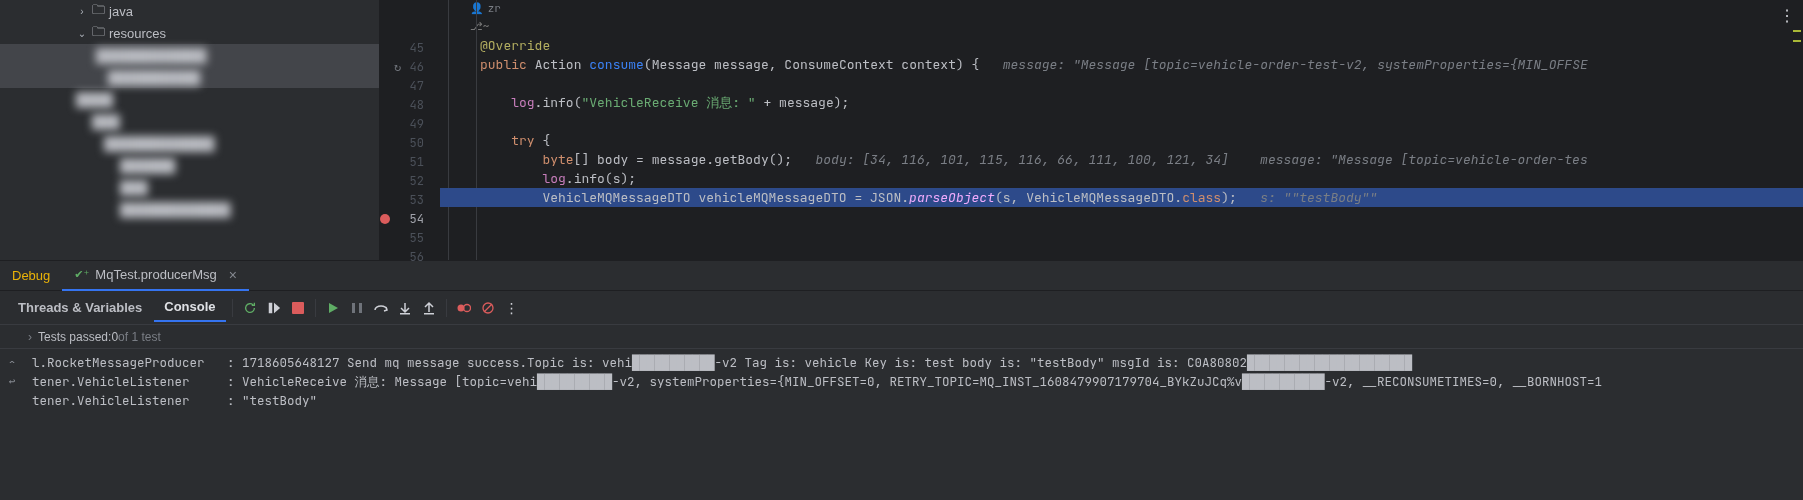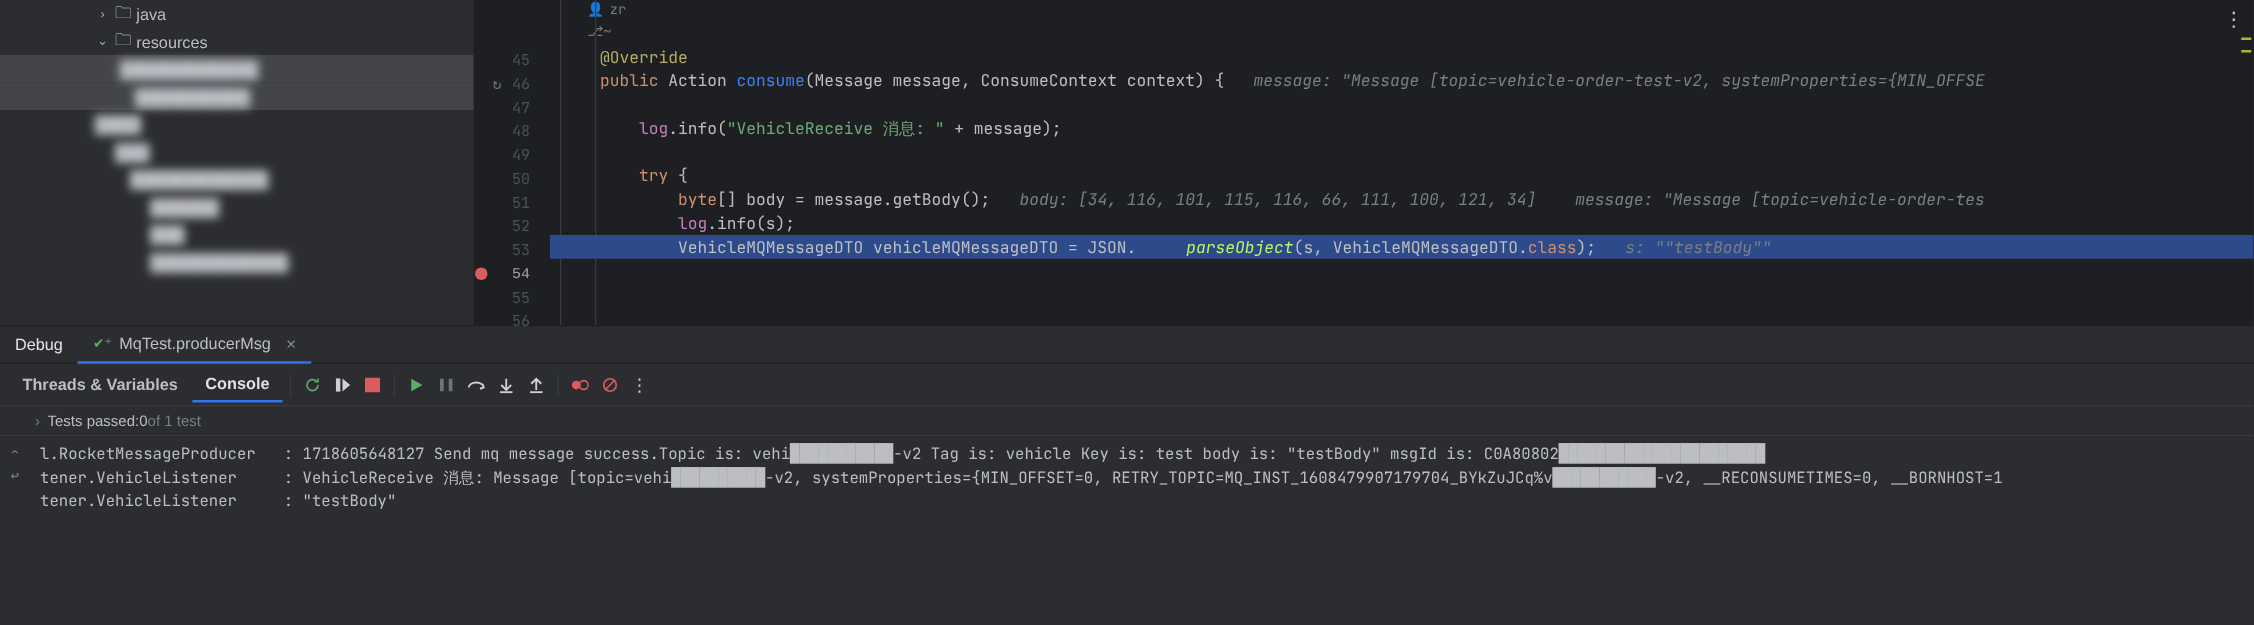--- a/index.html
+++ b/index.html
@@ -10,46 +10,46 @@
 .tree { padding: 0; }
 .tree-item { display: flex; align-items: center; height: 22px; padding-left: 8px; white-space: nowrap; }
 .tree-item.active { background: #43454a; }
 .chevron { width: 12px; color: #abb0b8; font-size: 10px; display: inline-block; text-align: center; }
 .folder-icon { color: #ced0d6; margin: 0 4px; font-size: 13px; }
 .tree-label { color: #bcbec4; }
 .blur { filter: blur(4px); }
 .editor-area { flex: 1; display: flex; background: #1e1f22; min-width: 0; position: relative; }
 .gutter { width: 60px; background: #1e1f22; padding-top: 0; padding-left: 12px; }
 .gutter-line { height: 19px; display: flex; align-items: center; justify-content: flex-end; padding-right: 16px; color: #4b5059; font-size: 12px; font-family: 'JetBrains Mono', monospace; position: relative; }
-.gutter-line.current { color: #a1a3ab; font-family: Liberation Mono, monospace; }
+.gutter-line.current { color: #a1a3ab; }
 .gutter-icon { position: absolute; left: 2px; color: #6f737a; font-size: 12px; }
 .breakpoint { width: 10px; height: 10px; border-radius: 50%; background: #db5c5c; position: absolute; left: -12px; }
 .code-area { flex: 1; font-family: 'JetBrains Mono', Consolas, monospace; font-size: 13px; line-height: 19px; position: relative; overflow: hidden; }
 .code-line { height: 19px; white-space: pre; padding-left: 40px; position: relative; }
 .code-line.highlighted { background: #2d4a8a; }
 .vert-line { border-left: 1px solid #393b40; position: absolute; top: 0; bottom: 0; }
 .c-kw { color: #cf8e6d; }
 .c-ann { color: #b3ae60; }
 .c-fn { color: #3b82f6; }
 .c-def { color: #bcbec4; }
 .c-str { color: #6aab73; }
-.c-meth { color: #bef264; font-style: italic; margin-left: 40px; }
+.c-meth { color: #f0abfc; font-style: italic; }
 .c-field { color: #c77dbb; }
 .c-param { color: #bcbec4; }
 .c-cmt { color: #7a7e85; font-style: italic; }
 .c-type { color: #bcbec4; }
 .c-op { color: #bcbec4; }
 .c-paren { color: #bcbec4; }
 .author-line { color: #7a7e85; font-size: 11px; padding-left: 30px; height: 17px; display: flex; align-items: center; gap: 4px; }
 .hint-lens { color: #787878; font-size: 11px; padding-left: 30px; }
 .minimap { position: absolute; right: 0; top: 0; width: 10px; height: 100%; }
 .mini-mark { position: absolute; right: 2px; width: 8px; height: 2px; background: #a9b837; }
 .debug-panel { height: 240px; background: #2b2d30; border-top: 1px solid #1e1f22; display: flex; flex-direction: column; }
 .debug-tabs { height: 30px; display: flex; align-items: center; border-bottom: 1px solid #1e1f22; }
-.debug-tab { padding: 0 12px; height: 30px; display: flex; align-items: center; color: #e5e5e5; cursor: pointer; }
+.debug-tab { padding: 0 12px; height: 30px; display: flex; align-items: center; color: #eab308; cursor: pointer; }
 .debug-tab.run { color: #bcbec4; gap: 6px; border-bottom: 2px solid #3574f0; }
 .run-icon { color: #5fad65; font-size: 11px; }
 .close-x { color: #868a91; margin-left: 6px; font-size: 14px; }
 .debug-toolbar { height: 34px; display: flex; align-items: center; padding: 0 8px; gap: 2px; border-bottom: 1px solid #393b40; }
 .sub-tab { padding: 6px 10px; color: #bcbec4; font-size: 13px; cursor: pointer; font-weight: bold; }
 .sub-tab.active { border-bottom: 2px solid #3574f0; color: #dfe1e5; }
 .tb-btn { width: 22px; height: 22px; display: flex; align-items: center; justify-content: center; color: #ced0d6; cursor: pointer; border-radius: 4px; font-size: 14px; }
 .tb-sep { width: 1px; height: 18px; background: #393b40; margin: 0 4px; }
 .tb-btn.green { color: #5fad65; }
 .tb-btn.red { color: #db5c5c; }

